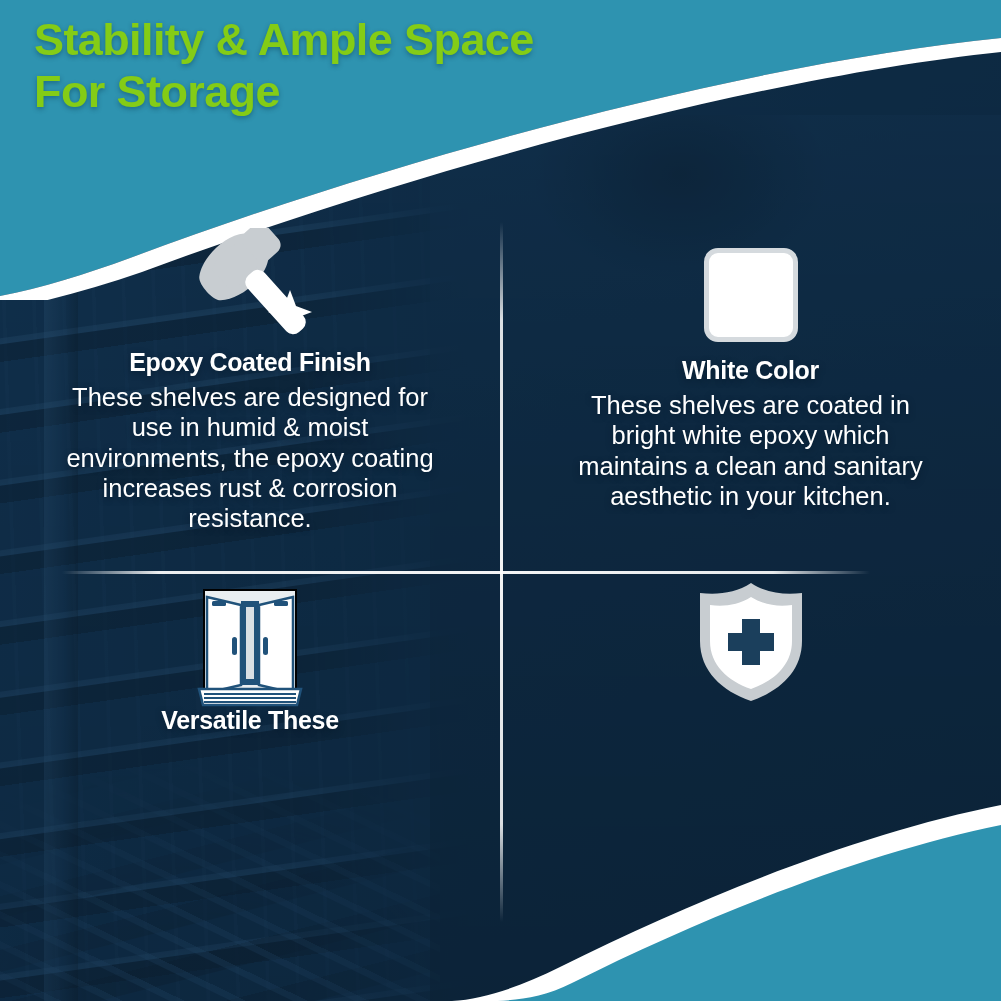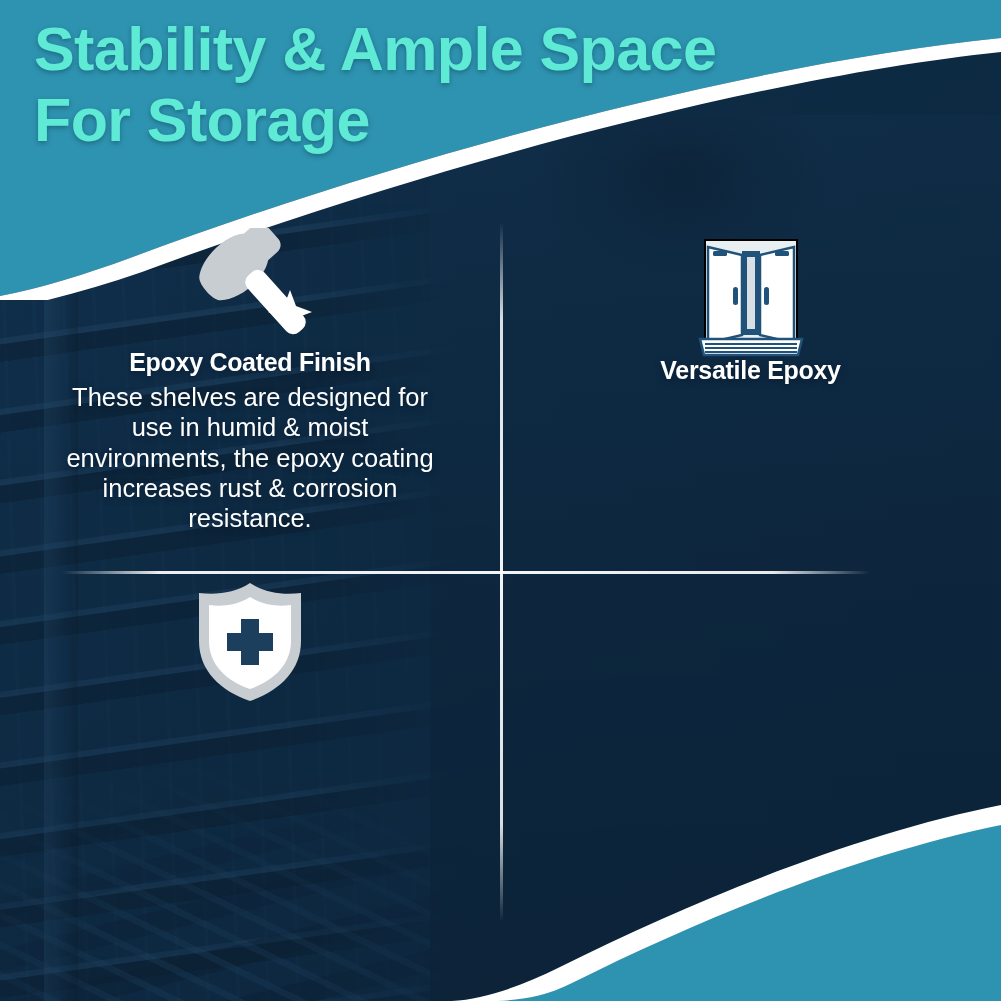--- a/index.html
+++ b/index.html
@@ -80,22 +80,22 @@
   
   .header-band {
     position:absolute; left:0; top:0; width:1001px; height:300px;
     pointer-events:none;
   }
   .header-band svg { display:block; width:1001px; height:300px; }
 
   .header-title {
     position:absolute; left:34px; top:14px;
     width:720px;
-    color:#5eead4;
-    font-size:61px;
+    color:#84cc16;
+    font-size:45px;
     font-weight:bold;
     line-height:1.16;
     letter-spacing:-0.6px;
     text-shadow:0 2px 5px rgba(0,40,60,.38);
     white-space:pre-line;
   }
 
   
   .footer-band {
     position:absolute; left:0; bottom:0; width:1001px; height:230px;
@@ -206,20 +206,27 @@
             <path d="M44,20 C56,12 74,12 84,20 L84,44 C74,52 56,52 44,44 Z" fill="#c8cdd1"></path>
             <rect x="58" y="48" width="23" height="76" rx="9" fill="#ffffff"></rect>
           </g>
           <path d="M104,62 L110,78 L126,84 L110,90 L104,106 L98,90 L82,84 L98,78 Z" fill="#ffffff"></path>
         </svg>
       </div>
       <div class="feat-title">Epoxy Coated Finish</div>
       <div class="feat-body">These shelves are designed for use in humid &amp; moist environments, the epoxy coating increases rust &amp; corrosion resistance.</div>
     </div>
 
+    <div class="cell cell-tr">
+      <div class="icon-wrap">
+        <div class="swatch"></div>
+      </div>
+      <div class="feat-title">White Color</div>
+      <div class="feat-body">These shelves are coated in bright white epoxy which maintains a clean and sanitary aesthetic in your kitchen.</div>
+    </div>
 
     <div class="cell cell-bl">
       <div class="icon-wrap sm">
         <svg width="110" height="122" viewBox="0 0 110 122">
           <rect x="8" y="4" width="94" height="108" fill="#1d4straight"></rect>
 
           <rect x="10" y="6" width="90" height="100" fill="#e9eef1"></rect>
 
           <rect x="46" y="16" width="18" height="84" fill="#20527a"></rect>
           <rect x="51" y="22" width="8" height="72" fill="#d9e0e5"></rect>
@@ -235,21 +242,21 @@
           <rect x="68" y="52" width="5" height="18" rx="2.5" fill="#20527a"></rect>
 
           <path d="M4,104 L106,104 L102,120 L8,120 Z" fill="#ffffff" stroke="#20527a" stroke-width="2.5"></path>
           <g stroke="#20527a" stroke-width="2">
             <line x1="9" y1="109" x2="101" y2="109"></line>
             <line x1="9" y1="113" x2="101" y2="113"></line>
             <line x1="9" y1="117" x2="101" y2="117"></line>
           </g>
         </svg>
       </div>
-      <div class="feat-title">Versatile Epoxy</div>
+      <div class="feat-title">Versatile These</div>
     </div>
 
     <div class="cell cell-br">
       <div class="icon-wrap sm">
         <svg width="118" height="126" viewBox="0 0 118 126">
           <path d="M59,4 C74,14 92,16 110,14 L110,62 C110,92 88,112 59,122 C30,112 8,92 8,62 L8,14 C26,16 44,14 59,4 Z" fill="#c8cdd1"></path>
           <path d="M59,18 C72,26 86,28 100,26 L100,62 C100,86 82,102 59,110 C36,102 18,86 18,62 L18,26 C32,28 46,26 59,18 Z" fill="#ffffff"></path>
           <path d="M50,40 H68 V54 H82 V72 H68 V86 H50 V72 H36 V54 H50 Z" fill="#1b3f5c"></path>
         </svg>
       </div>

